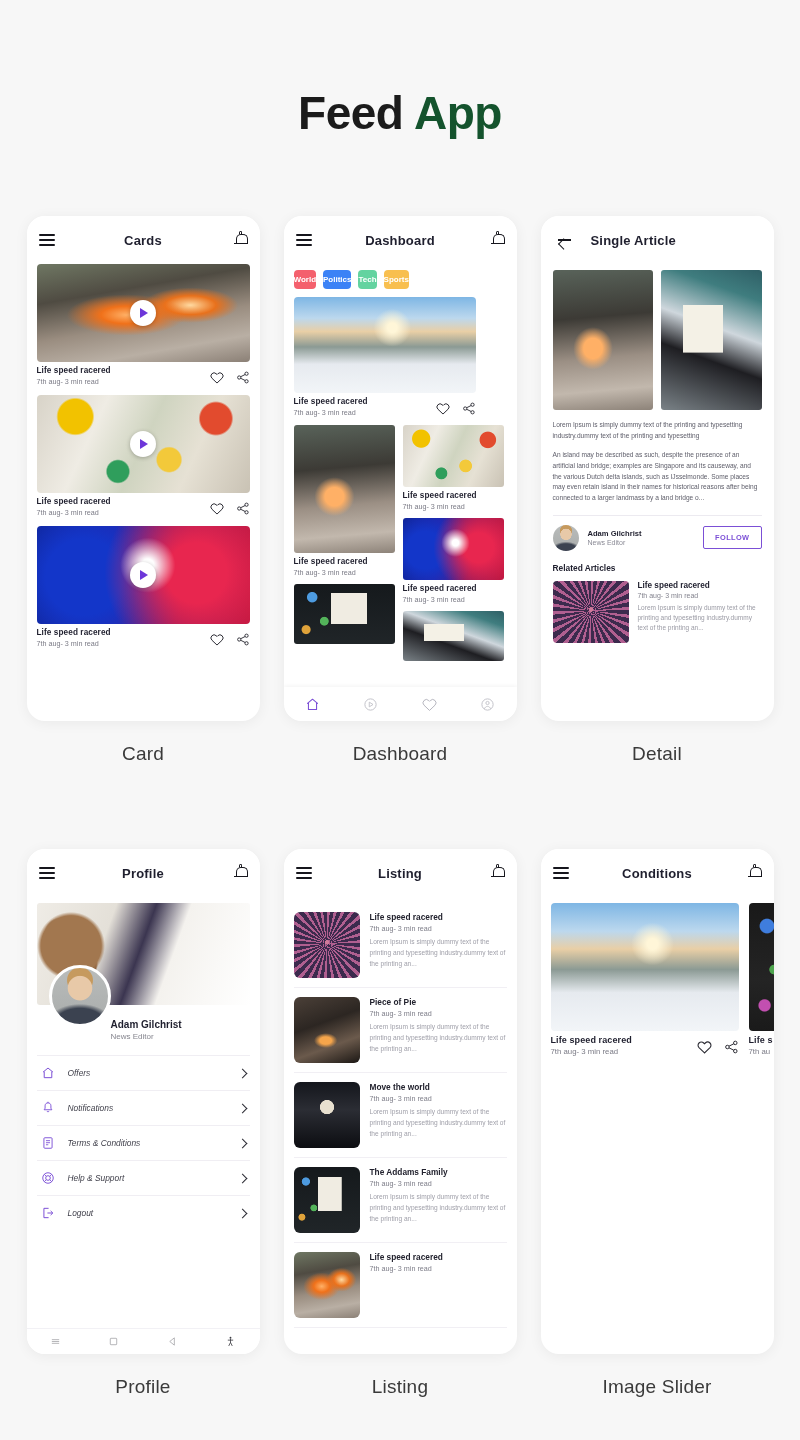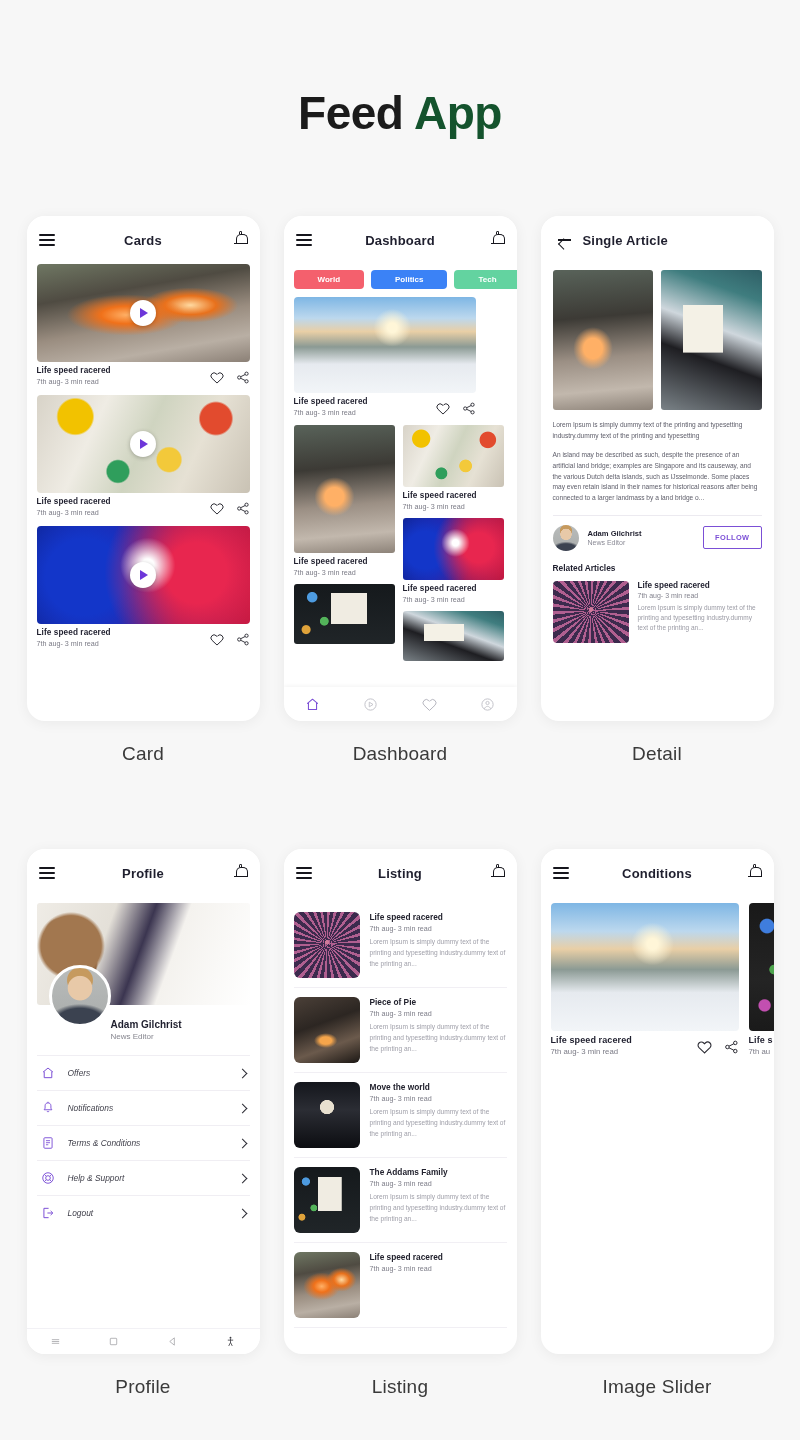--- a/index.html
+++ b/index.html
@@ -57,21 +57,21 @@
     position: relative;
   }
   .appbar .title {
     position: absolute; left: 0; right: 0;
     text-align: center;
     font-size: 13px; font-weight: bold;
     color: #1f1f2e; letter-spacing: 0.2px;
     pointer-events: none;
   }
   .appbar .title.left-align {
-    position: static; text-align: left; margin-left: 10px;
+    position: static; text-align: left; margin-left: 18px;
   }
   .hamburger { width: 16px; display: flex; flex-direction: column; gap: 3px; cursor: pointer; }
   .hamburger i { display: block; height: 2px; background: #16161d; border-radius: 1px; }
   .bell { margin-left: auto; width: 14px; height: 16px; position: relative; cursor: pointer; }
   .bell::before {
     content: ""; position: absolute; left: 2px; top: 2px;
     width: 10px; height: 9px;
     border: 1.4px solid #16161d; border-bottom: none;
     border-radius: 5px 5px 0 0;
   }
@@ -215,21 +215,21 @@
   .feed-card .photo { height: 98px; border-radius: 4px; }
   .feed-meta { display: flex; align-items: flex-start; padding-top: 4px; }
   .feed-meta .txt { flex: 1; }
   .feed-title { font-size: 8.2px; font-weight: bold; color: #1f1f2e; letter-spacing: 0.1px; }
   .feed-sub { font-size: 7.2px; color: #7b7b86; margin-top: 2px; }
   .feed-acts { display: flex; gap: 12px; align-items: center; padding-top: 5px; }
 
   
   .chips { display: flex; gap: 7px; padding: 6px 10px 8px; overflow: hidden; }
   .chip {
-    border-radius: 4px; padding: 5px 24px;
+    border-radius: 4px; padding: 5px 0;
     font-size: 8px; font-weight: bold; color: #fff;
     white-space: nowrap; cursor: pointer;
   }
   .dash-hero { display: flex; gap: 8px; padding: 0 0 0 10px; }
   .dash-hero .main { width: 182px; flex: 0 0 182px; }
   .dash-hero .main .photo { height: 96px; border-radius: 4px; }
   .dash-hero .side { width: 60px; flex: 0 0 60px; }
   .dash-hero .side .photo { height: 96px; border-radius: 4px; }
   .dash-grid { display: flex; gap: 8px; padding: 8px 0 0 10px; }
   .dash-col { width: 101px; flex: 0 0 101px; }

